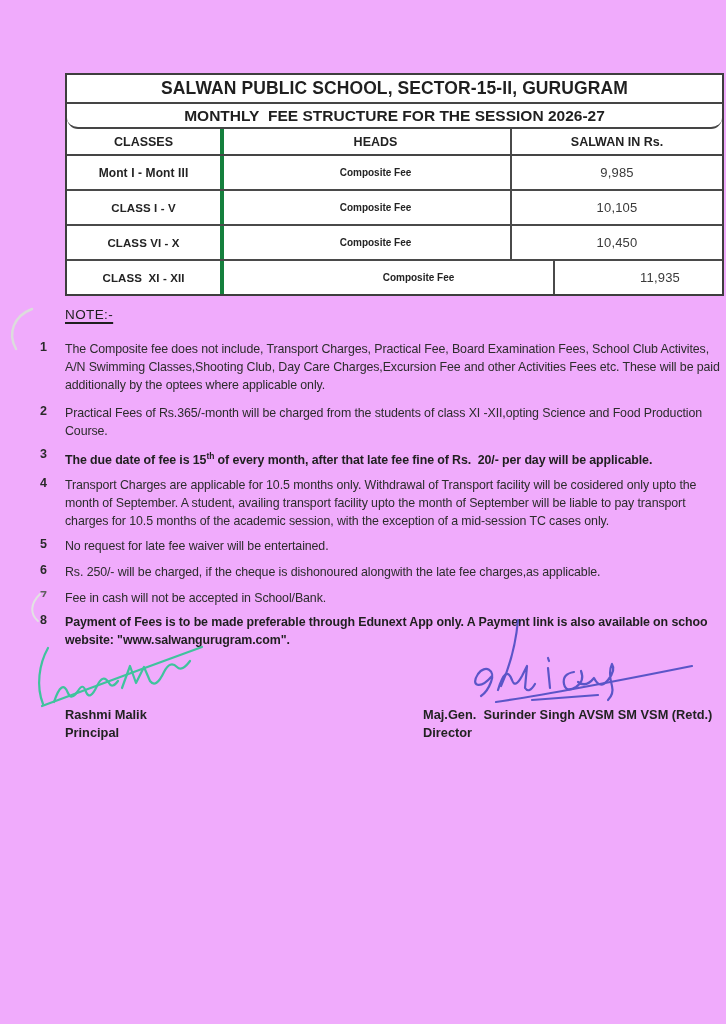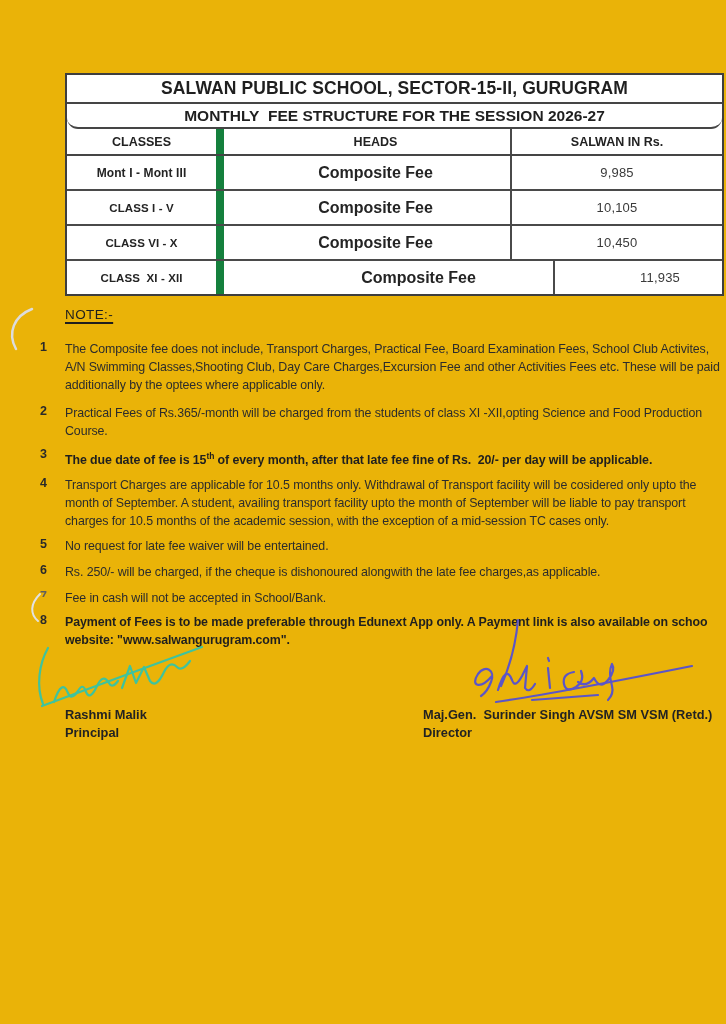--- a/index.html
+++ b/index.html
@@ -1,44 +1,44 @@
 <!DOCTYPE html>
 <html><head>
 <meta charset="utf-8">
 <style>
   html,body{margin:0;padding:0;}
   .page{
-    position:relative;width:726px;height:1024px;background:#eab308;overflow:hidden;
+    position:relative;width:726px;height:1024px;background:#f0abfc;overflow:hidden;
     font-family:"Liberation Sans", sans-serif;color:#272727;
   }
   
   .fee-table{
     position:absolute;left:65px;top:73px;width:659px;
     border:2.5px solid #3e3e3e;box-sizing:border-box;background:#fff;
   }
   .tbl-title{
     height:27px;line-height:27px;text-align:center;font-weight:bold;font-size:17.5px;
     border-bottom:2px solid #454545;letter-spacing:.1px;color:#1f1f1f;
   }
   .tbl-subtitle{
     height:23px;line-height:23px;text-align:center;font-weight:bold;font-size:15.5px;
     border-bottom:2px solid #454545;color:#1f1f1f;border-radius:11px;
   }
   .tbl-row{display:flex;}
   .tbl-row.head{height:25px;border-bottom:2px solid #454545;}
   .tbl-row.data{height:33px;border-bottom:2px solid #4a4a4a;}
   .tbl-row.data:last-child{border-bottom:none;gap:43px;}
   .cell{display:flex;align-items:center;justify-content:center;box-sizing:border-box;}
-  .c-classes{width:157px;border-right:8px solid #15803d;}
+  .c-classes{width:157px;border-right:4px solid #15803d;}
   .c-heads{width:288px;border-right:2px solid #4a4a4a;padding-left:17px;}
   .c-amount{flex:1;}
   .head .cell{font-weight:bold;font-size:12.5px;color:#222;}
   .class-label{font-weight:bold;font-size:11.5px;color:#242424;letter-spacing:.1px;}
   .class-label.small{font-size:12px;text-align:center;}
-  .heads-label{font-weight:bold;font-size:16px;color:#242424;}
+  .heads-label{font-weight:bold;font-size:10px;color:#242424;}
   .amount-label{font-weight:normal;font-size:13px;color:#3a3a3a;letter-spacing:.2px;}
   
   .note-heading{
     position:absolute;left:65px;top:307px;font-weight:normal;font-size:13.5px;
     letter-spacing:.4px;text-decoration:underline;text-underline-offset:3px;
     text-decoration-thickness:1.5px;color:#1f1f1f;
   }
   .note-item{position:absolute;left:40px;width:686px;display:flex;}
   .note-num{width:25px;flex-shrink:0;font-weight:bold;font-size:12.5px;color:#2a2a2a;}
   .note-text{width:655px;font-size:12.4px;line-height:18px;color:#2c2c2c;letter-spacing:-0.1px;}

